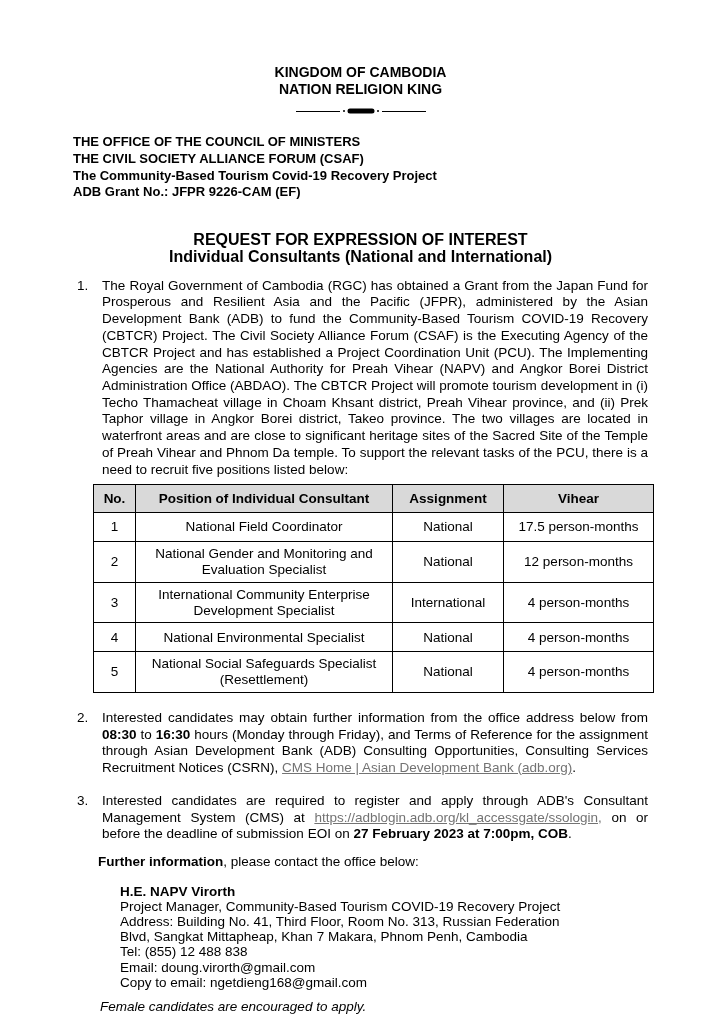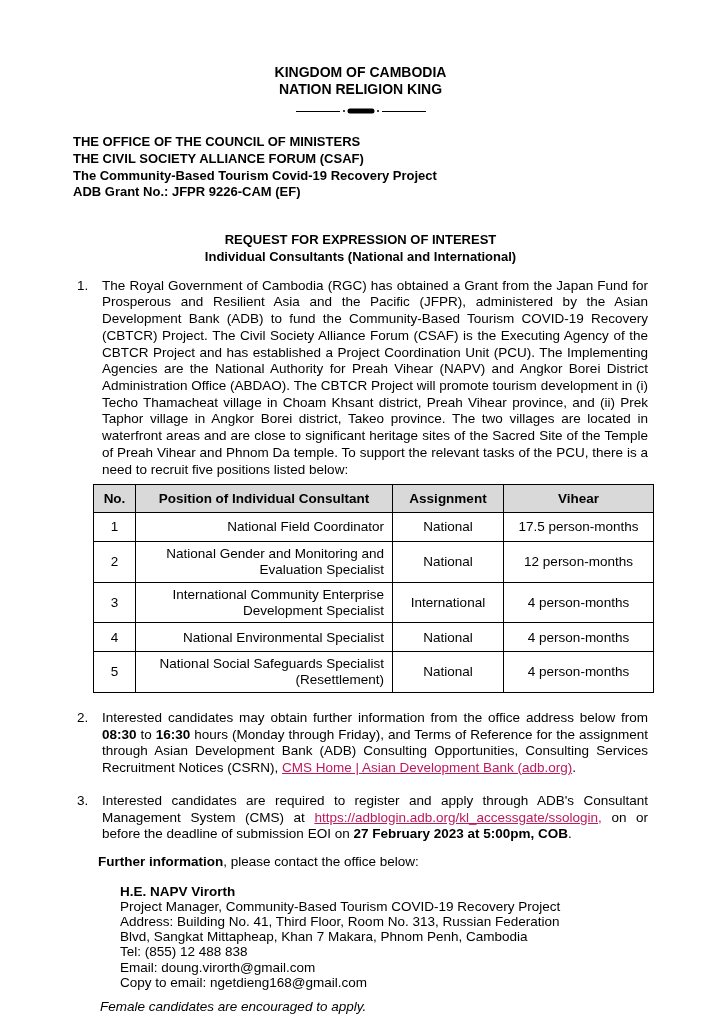--- a/index.html
+++ b/index.html
@@ -39,21 +39,21 @@
     margin-top: 21px;
     font-weight: bold;
     font-size: 13px;
     line-height: 16.8px;
   }
   
   .request-title-block {
     margin-top: 31px;
     text-align: center;
     font-weight: bold;
-    font-size: 13px;
+    font-size: 16px;
     line-height: 16.8px;
   }
   
   .num-para {
     display: flex;
     align-items: flex-start;
   }
   .num-para .num {
     width: 25px;
     margin-left: 4px;
@@ -63,21 +63,21 @@
   .num-para .ptext {
     flex: 1;
     text-align: justify;
     line-height: 16.7px;
   }
   .para-1 { margin-top: 12px; }
   .para-2 { margin-top: 17px; }
   .para-3 { margin-top: 16px; }
   b, .bold { font-weight: bold; }
   a.doc-link {
-    color: #be185d;
+    color: #737373;
     text-decoration: underline;
     cursor: pointer;
   }
   
   table.positions {
     margin-top: 6px;
     margin-left: 20px;
     width: 560px;
     border-collapse: collapse;
     table-layout: fixed;
@@ -94,21 +94,21 @@
     font-weight: bold;
     text-align: center;
     height: 28px;
   }
   table.positions td { height: 29px; }
   col.c-no { width: 42px; }
   col.c-pos { width: 257px; }
   col.c-asg { width: 111px; }
   col.c-inp { width: 150px; }
   td.cell-no, td.cell-asg, td.cell-inp { text-align: center; }
-  td.cell-pos { text-align: right; }
+  td.cell-pos { text-align: center; }
   
   .further-info { margin-top: 11px; margin-left: 25px; line-height: 16.7px; }
   .contact-block { margin-top: 13px; margin-left: 47px; line-height: 15.2px; }
   .contact-name { font-weight: bold; }
   
   .footer-note {
     margin-top: 9px;
     margin-left: 27px;
     font-style: italic;
     line-height: 16.7px;
@@ -198,21 +198,21 @@
     </tbody>
   </table>
 
   <div class="num-para para-2">
     <span class="num">2.</span>
     <span class="ptext"><span>Interested candidates may obtain further information from the office address below from </span><b>08:30</b><span> to </span><b>16:30</b><span> hours (Monday through Friday), and Terms of Reference for the assignment through Asian Development Bank (ADB) Consulting Opportunities, Consulting Services Recruitment Notices (CSRN), </span><a class="doc-link">CMS Home | Asian Development Bank (adb.org)</a><span>.</span></span>
   </div>
 
   <div class="num-para para-3">
     <span class="num">3.</span>
-    <span class="ptext"><span>Interested candidates are required to register and apply through ADB's Consultant Management System (CMS) at </span><a class="doc-link">https://adblogin.adb.org/kl_accessgate/ssologin,</a><span> on or before the deadline of submission EOI on </span><b>27 February 2023 at 5:00pm, COB</b><span>.</span></span>
+    <span class="ptext"><span>Interested candidates are required to register and apply through ADB's Consultant Management System (CMS) at </span><a class="doc-link">https://adblogin.adb.org/kl_accessgate/ssologin,</a><span> on or before the deadline of submission EOI on </span><b>27 February 2023 at 7:00pm, COB</b><span>.</span></span>
   </div>
 
   <div class="further-info"><b>Further information</b><span>, please contact the office below:</span></div>
 
   <div class="contact-block">
     <div class="contact-name">H.E. NAPV Virorth</div>
     <div>Project Manager, Community-Based Tourism COVID-19 Recovery Project</div>
     <div>Address: Building No. 41, Third Floor, Room No. 313, Russian Federation</div>
     <div>Blvd, Sangkat Mittapheap, Khan 7 Makara, Phnom Penh, Cambodia</div>
     <div>Tel: (855) 12 488 838</div>

